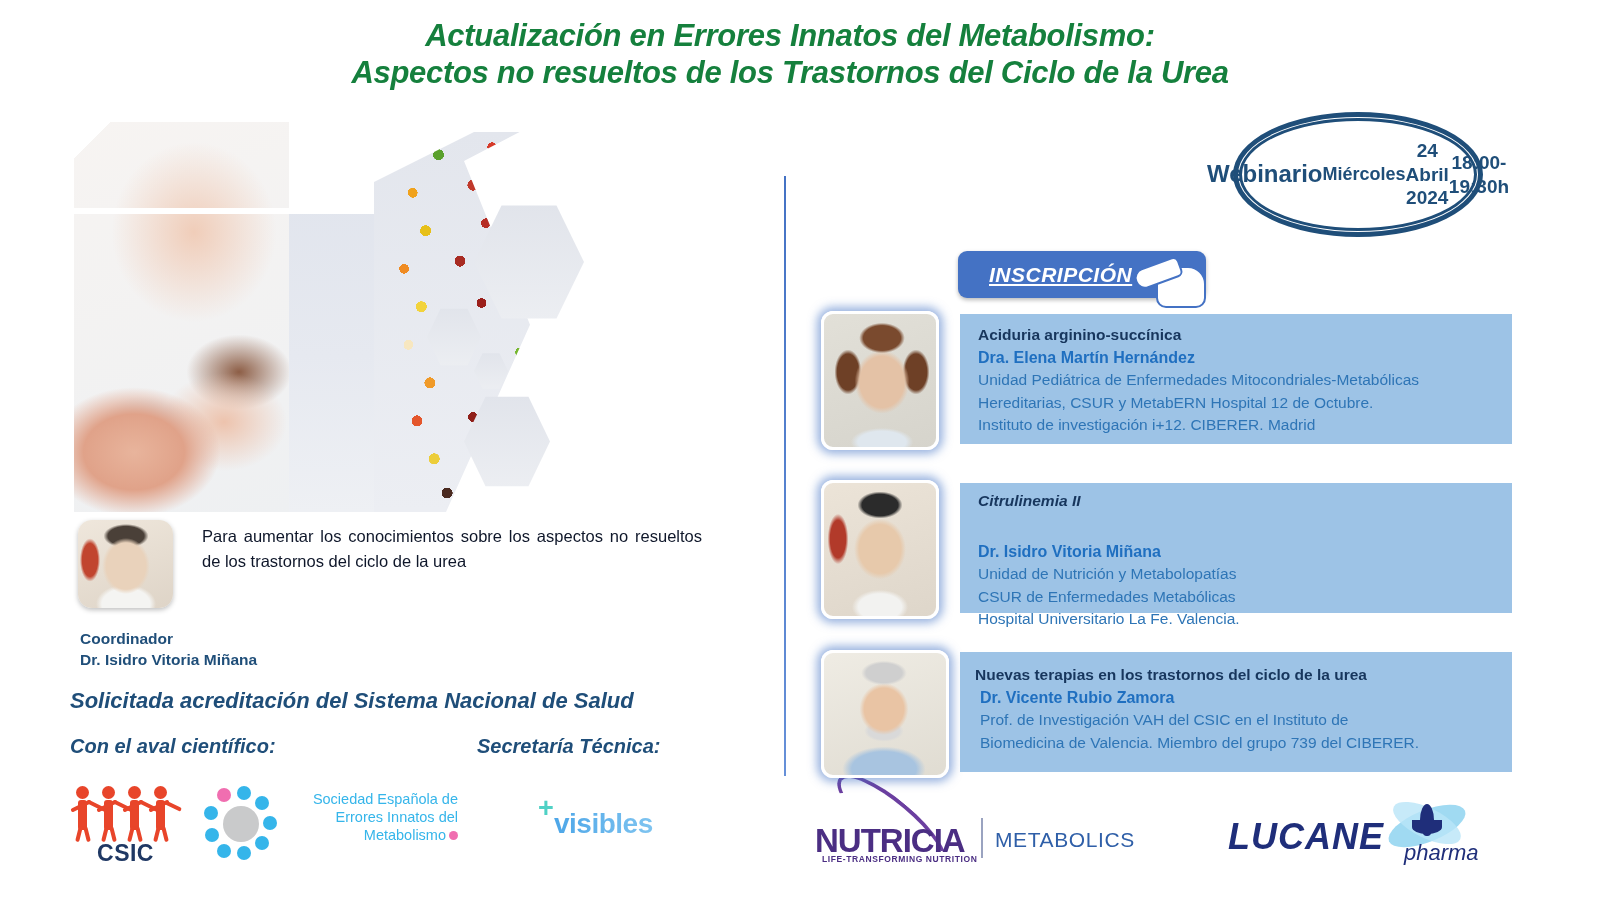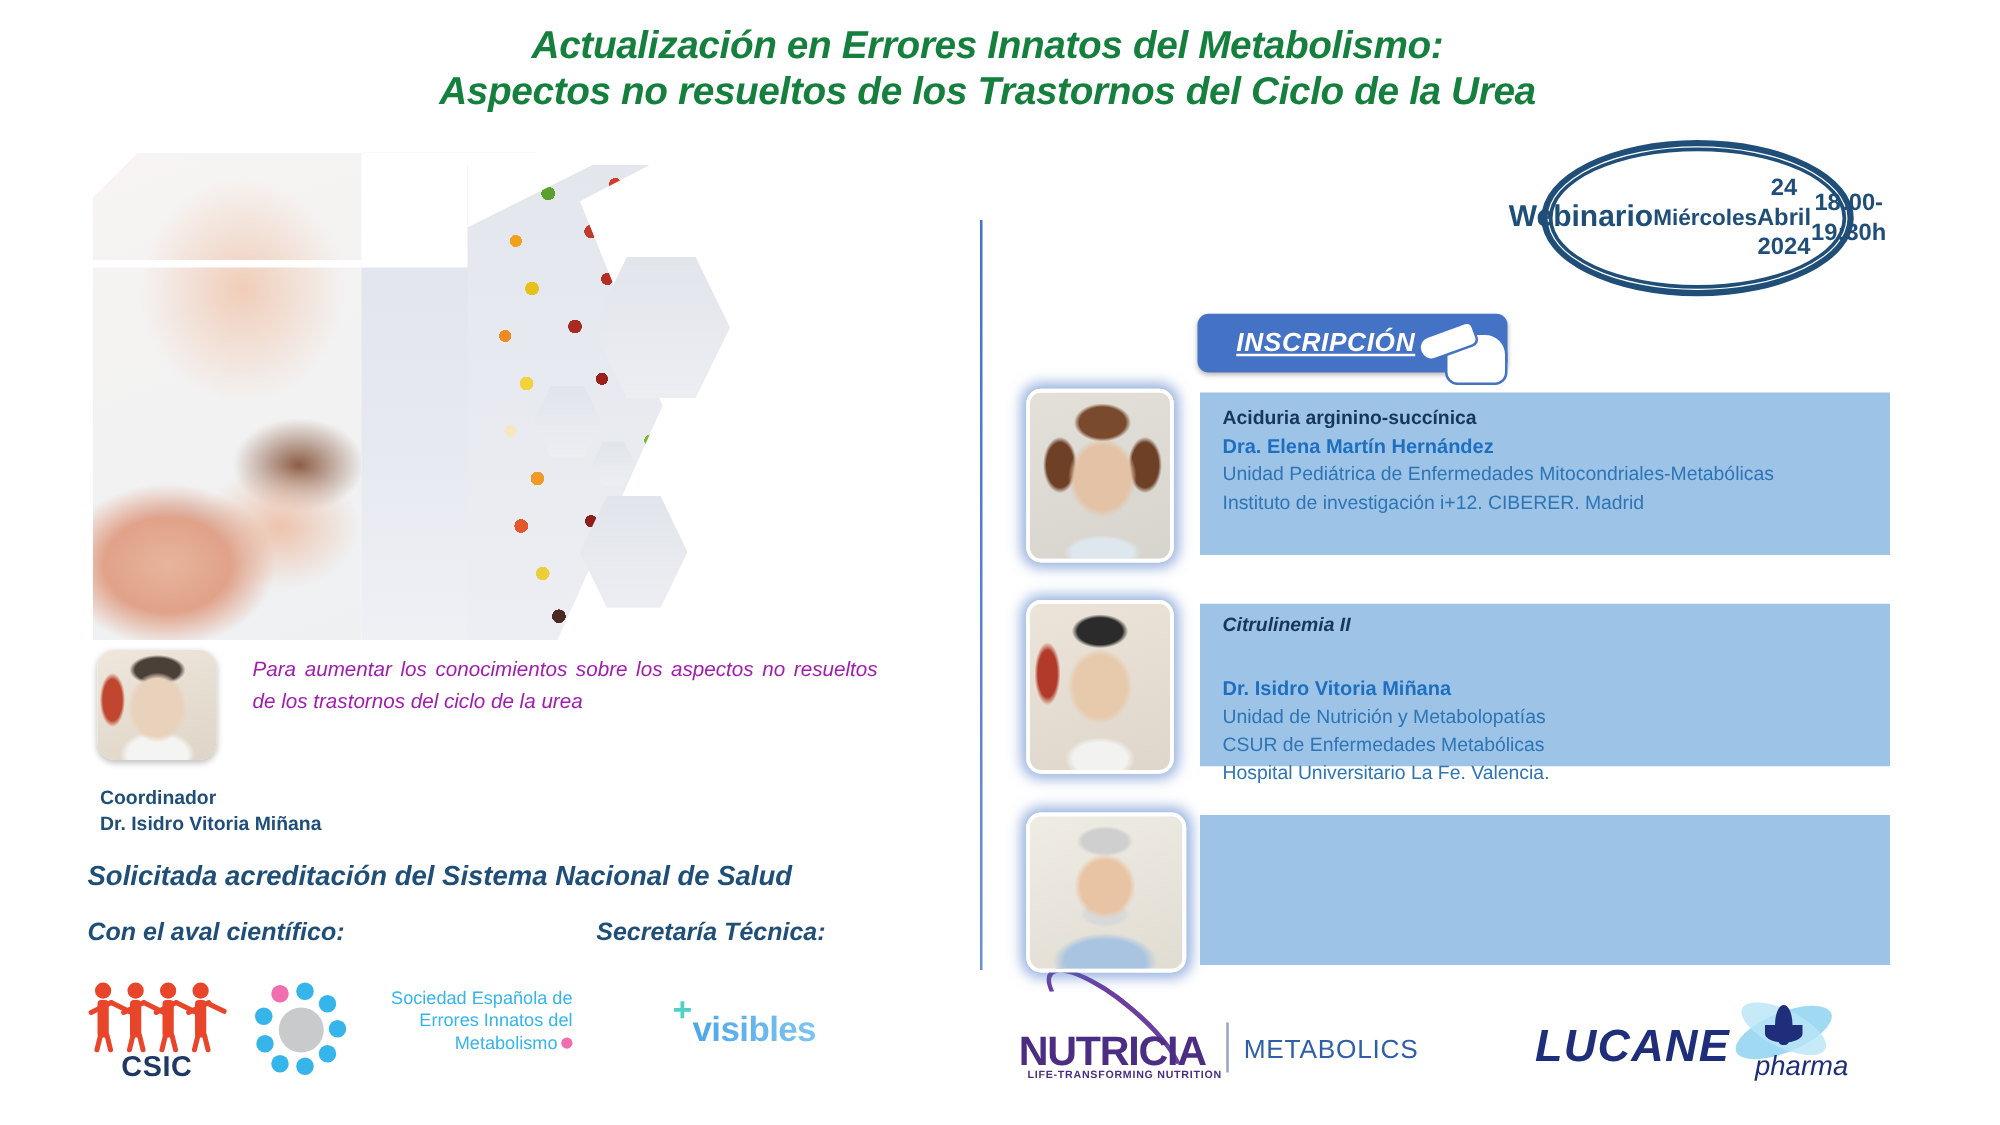--- a/index.html
+++ b/index.html
@@ -122,22 +122,22 @@
       radial-gradient(ellipse 34px 40px at 48px 46px,#e9d2bb 0 58%,rgba(233,210,187,0) 70%),
       radial-gradient(ellipse 30px 16px at 48px 16px,#4a4038 0 60%,rgba(74,64,56,0) 75%),
       radial-gradient(ellipse 16px 8px at 44px 44px,#6a5acd 0 55%,rgba(106,90,205,0) 70%),
       radial-gradient(ellipse 40px 26px at 48px 84px,#f4f4f2 0 60%,rgba(244,244,242,0) 75%),
       radial-gradient(ellipse 14px 30px at 12px 40px,#c1452f 0 55%,rgba(193,69,47,0) 72%),
       linear-gradient(160deg,#efe7dc,#ded4c7);
     box-shadow:0 2px 5px rgba(0,0,0,.25);
   }
   .intro-text{
     position:absolute;left:202px;top:524px;width:500px;
-    font-style:italic;font-size:16.5px;line-height:1.5;
-    color:#a21caf;text-align:justify;
+    font-size:16.5px;line-height:1.5;
+    color:#0f172a;text-align:justify;
   }
   .coord-label{
     position:absolute;left:80px;top:630px;font-size:15.5px;font-weight:bold;color:#1F4E79;
   }
   .coord-name{
     position:absolute;left:80px;top:651px;font-size:15.5px;font-weight:bold;color:#1F4E79;
   }
   .accred{
     position:absolute;left:70px;top:688px;font-size:22px;font-weight:bold;font-style:italic;color:#1F4E79;
   }
@@ -460,29 +460,36 @@
     <div class="hand-palm"></div>
     <div class="hand-finger"></div>
   </div>
 
   <div class="spk-photo" id="spk1-photo"></div>
   <div class="panel" id="spk1-panel"></div>
   <div id="spk1-text">
     <div class="p-topic">Aciduria arginino-succínica</div>
     <div class="p-name">Dra. Elena Martín Hernández</div>
     <div class="p-aff">Unidad Pediátrica de Enfermedades Mitocondriales-Metabólicas</div>
+    <div class="p-aff">Hereditarias, CSUR y MetabERN Hospital 12 de Octubre.</div>
     <div class="p-aff">Instituto de investigación i+12. CIBERER. Madrid</div>
   </div>
 
   <div class="spk-photo" id="spk2-photo"></div>
   <div class="panel" id="spk2-panel"></div>
   <div id="spk2-text">
     <div class="p-topic" style="margin-bottom:28px;margin-top:8px;font-style:italic;">Citrulinemia II</div>
     <div class="p-name">Dr. Isidro Vitoria Miñana</div>
     <div class="p-aff">Unidad de Nutrición y Metabolopatías</div>
     <div class="p-aff">CSUR de Enfermedades Metabólicas</div>
     <div class="p-aff">Hospital Universitario La Fe. Valencia.</div>
   </div>
 
   <div class="spk-photo" id="spk3-photo"></div>
   <div class="panel" id="spk3-panel"></div>
+  <div id="spk3-text">
+    <div class="p-topic">Nuevas terapias en los trastornos del ciclo de la urea</div>
+    <div class="p-name" style="padding-left:5px;">Dr. Vicente Rubio Zamora</div>
+    <div class="p-aff" style="padding-left:5px;">Prof. de Investigación VAH del CSIC en el Instituto de</div>
+    <div class="p-aff" style="padding-left:5px;">Biomedicina de Valencia. Miembro del grupo 739 del CIBERER.</div>
+  </div>
 
 </div>
 
 </body></html>

